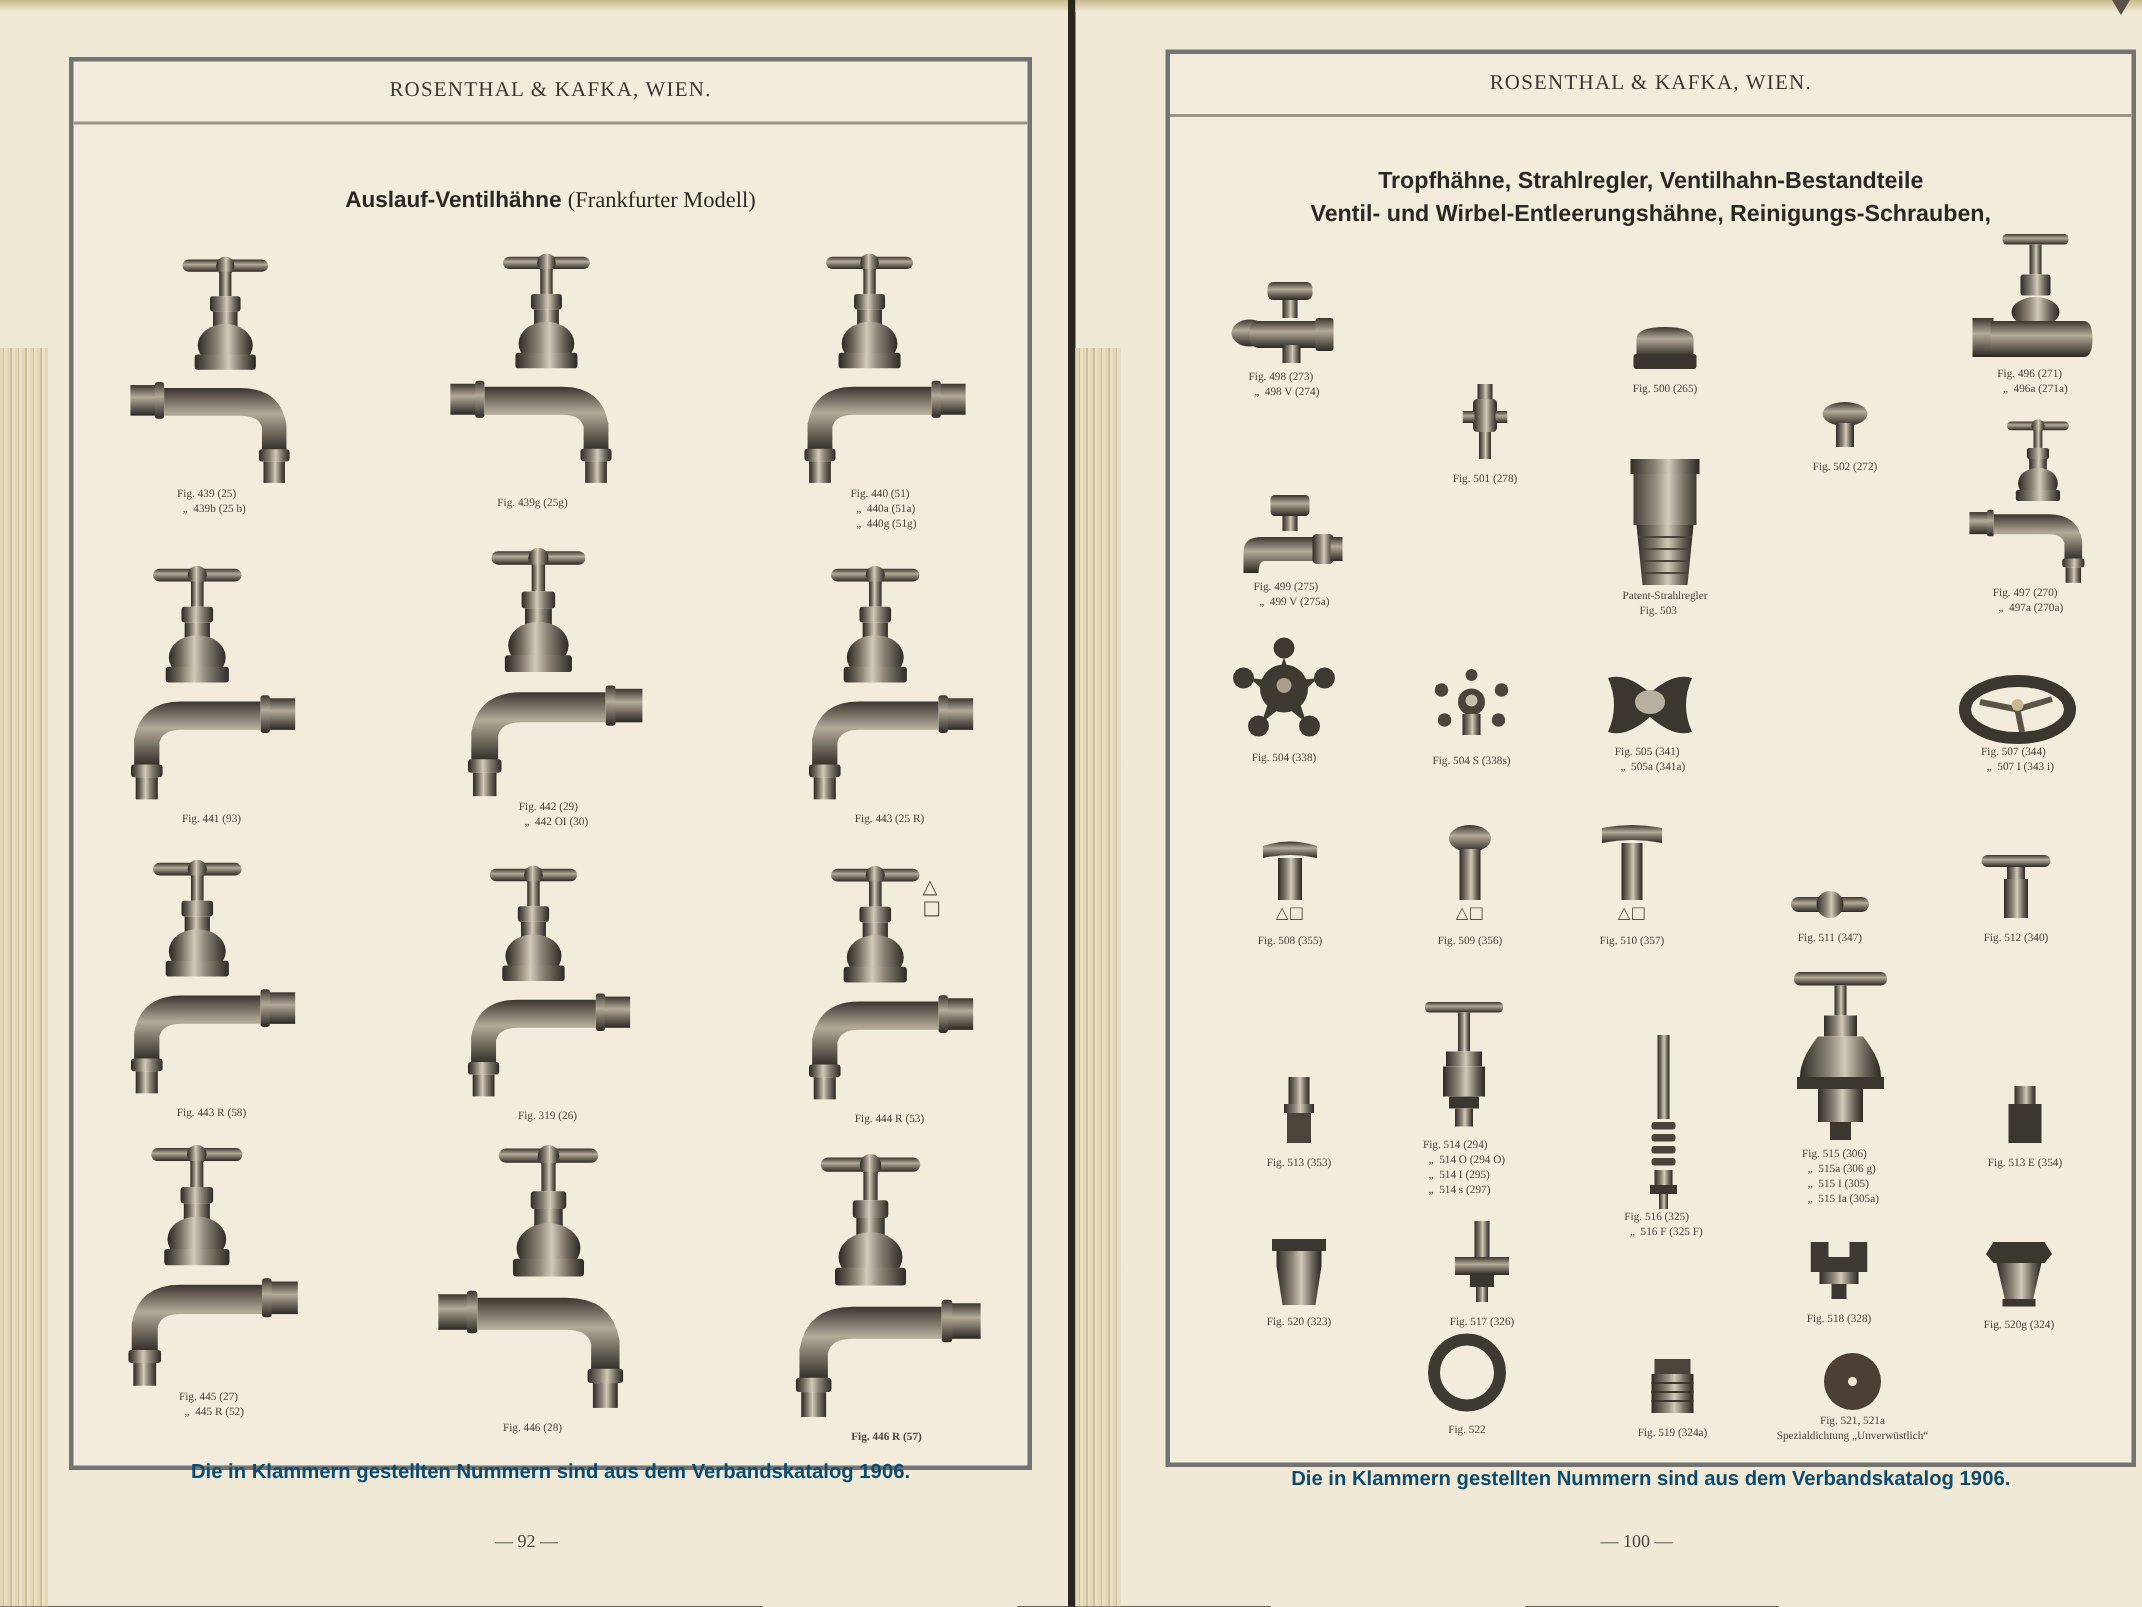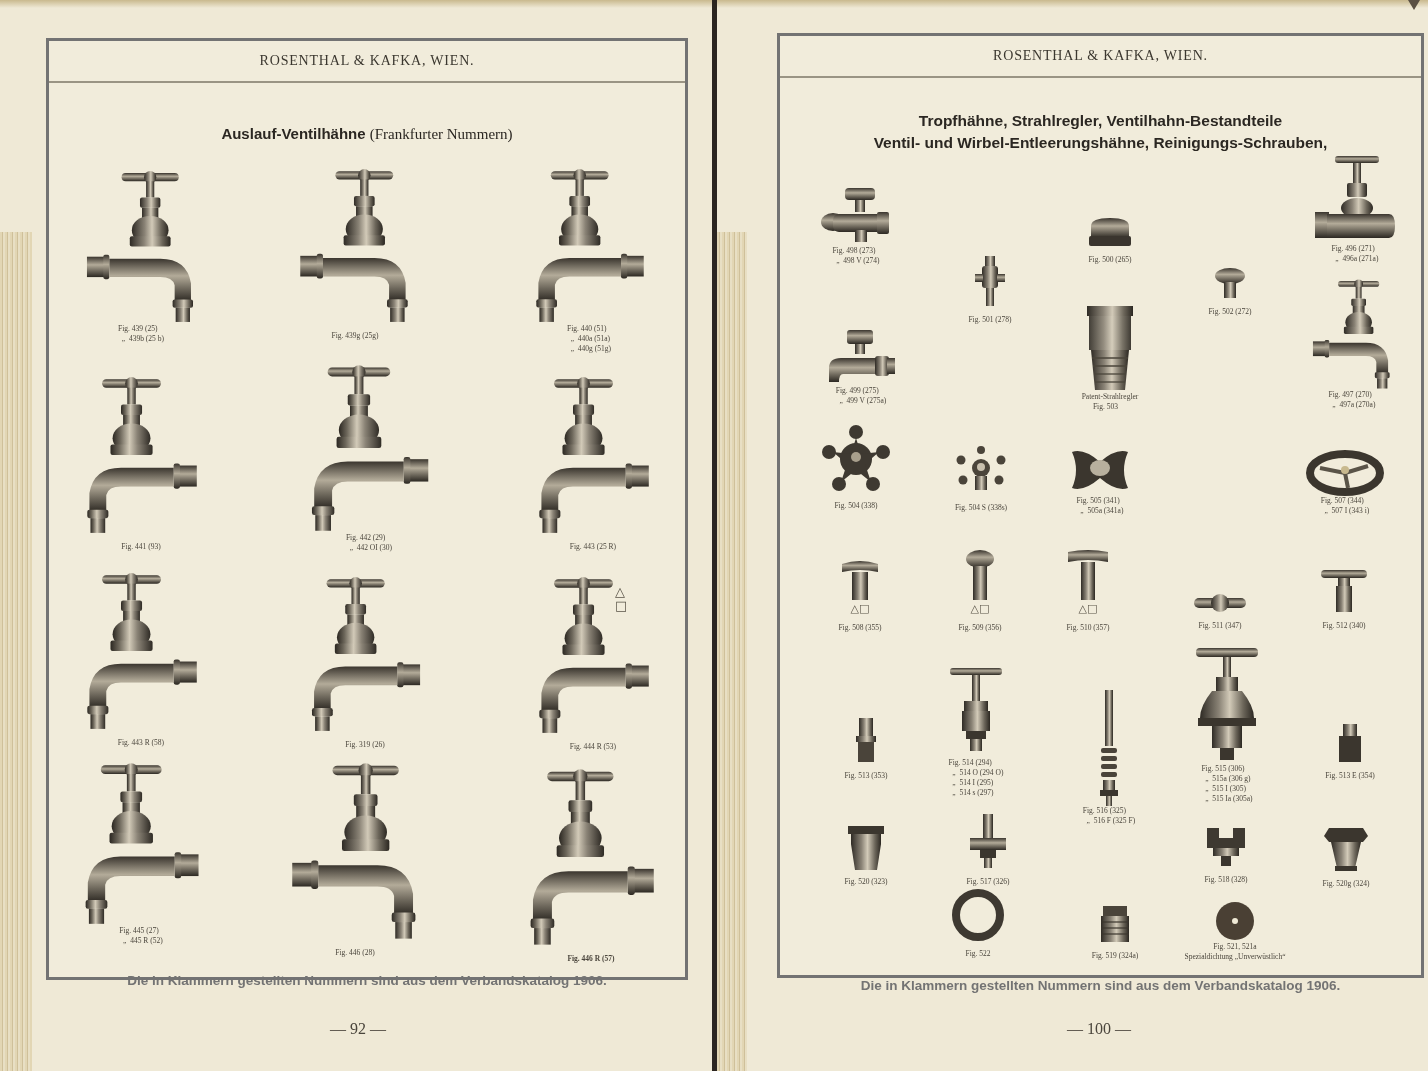--- a/index.html
+++ b/index.html
@@ -36,25 +36,25 @@
   .title {
     position:absolute; left:0; right:0; text-align:center;
     font-family:"Liberation Sans", sans-serif; font-weight:bold; color:#2b2722;
     font-size:15px; line-height:22px;
   }
   .title .sub { font-weight:normal; font-family:"Liberation Serif", serif; }
   .left-spread .title { top:82px; }
   .right-spread .title { top:74px; font-size:15.5px; }
   .footnote {
     position:absolute; left:0; right:0; text-align:center;
-    font-family:"Liberation Sans", sans-serif; font-weight:bold; font-size:13.5px; color:#737373;
+    font-family:"Liberation Sans", sans-serif; font-weight:bold; font-size:13.5px; color:#0c4a6e;
   }
   .left-spread .footnote { top:932px; }
   .right-spread .footnote { top:942px; }
-  .page-num { position:absolute; font-size:16px; color:#4a453c; }
+  .page-num { position:absolute; font-size:12px; color:#4a453c; }
   .left-spread .page-num { left:330px; top:1020px; }
   .right-spread .page-num { left:350px; top:1020px; }
   .item { position:absolute; text-align:center; }
   .caption {
     font-size:7.5px; line-height:10px; color:#4a453c; white-space:pre; text-align:left;
     display:inline-block;
   }
   .illus { display:block; margin:0 auto; }
   .corner-mark { position:absolute; right:8px; top:0; width:0; height:0;
     border-left:6px solid transparent; border-right:6px solid transparent; border-top:10px solid #5a5044; }
@@ -95,21 +95,21 @@
   </defs>
 </svg>
 
 <div class="spread left-spread">
   <div class="top-strip"></div>
   <div class="page-edges"></div>
   <div class="frame">
     <div class="header-band">ROSENTHAL &amp; KAFKA, WIEN.</div>
     <div class="title">
       <span>Auslauf-Ventilhähne</span>
-      <span class="sub">(Frankfurter Nummern)</span>
+      <span class="sub">(Frankfurter Modell)</span>
     </div>
 
     <div class="item" style="left:22px;top:128px;width:140px;">
       <svg class="illus" width="130" height="155" viewBox="0 0 110 152">
           <use href="#faucet"></use>
         </svg>
       <span class="caption">Fig. 439 (25)
   „  439b (25 b)</span>
     </div>
     <div class="item" style="left:236px;top:126px;width:140px;">

